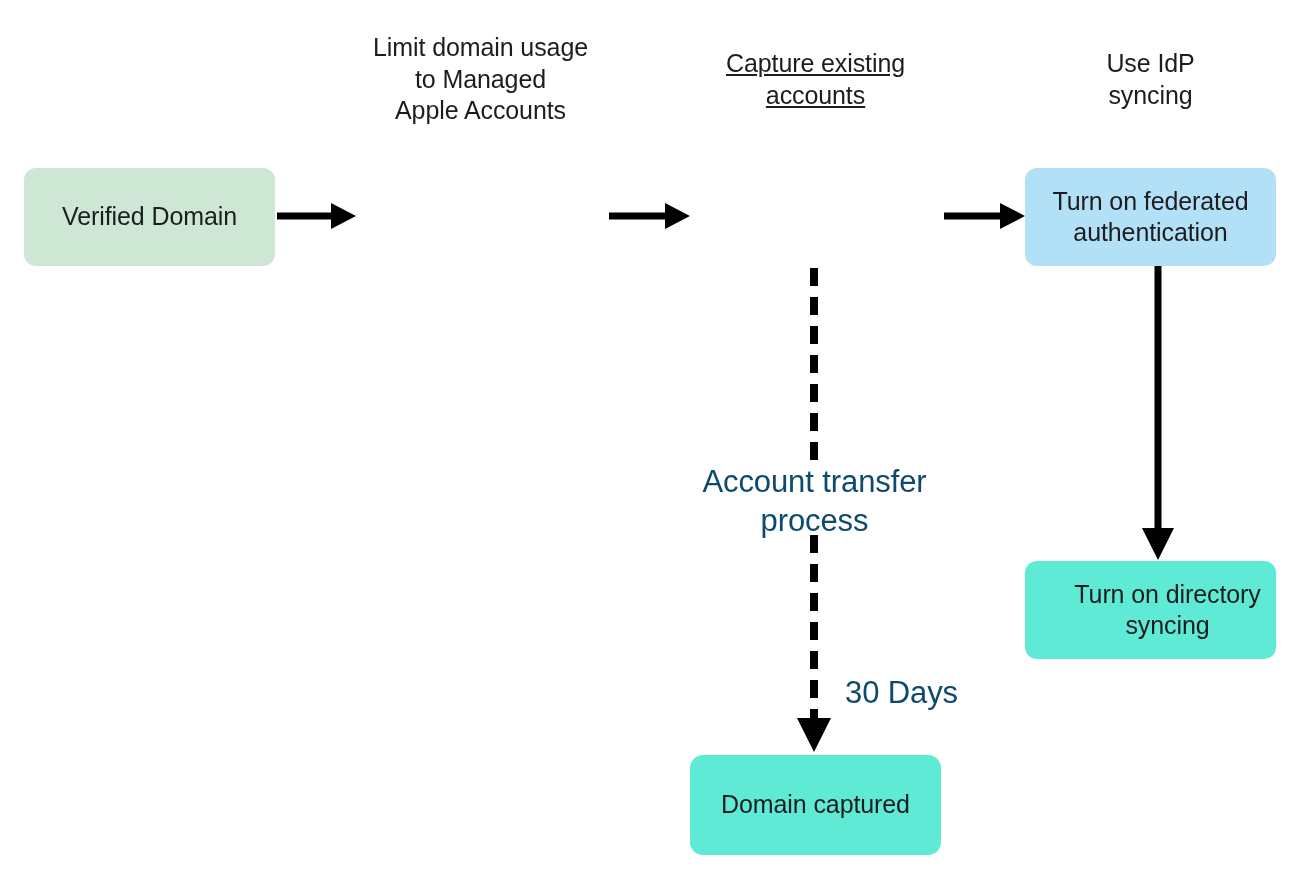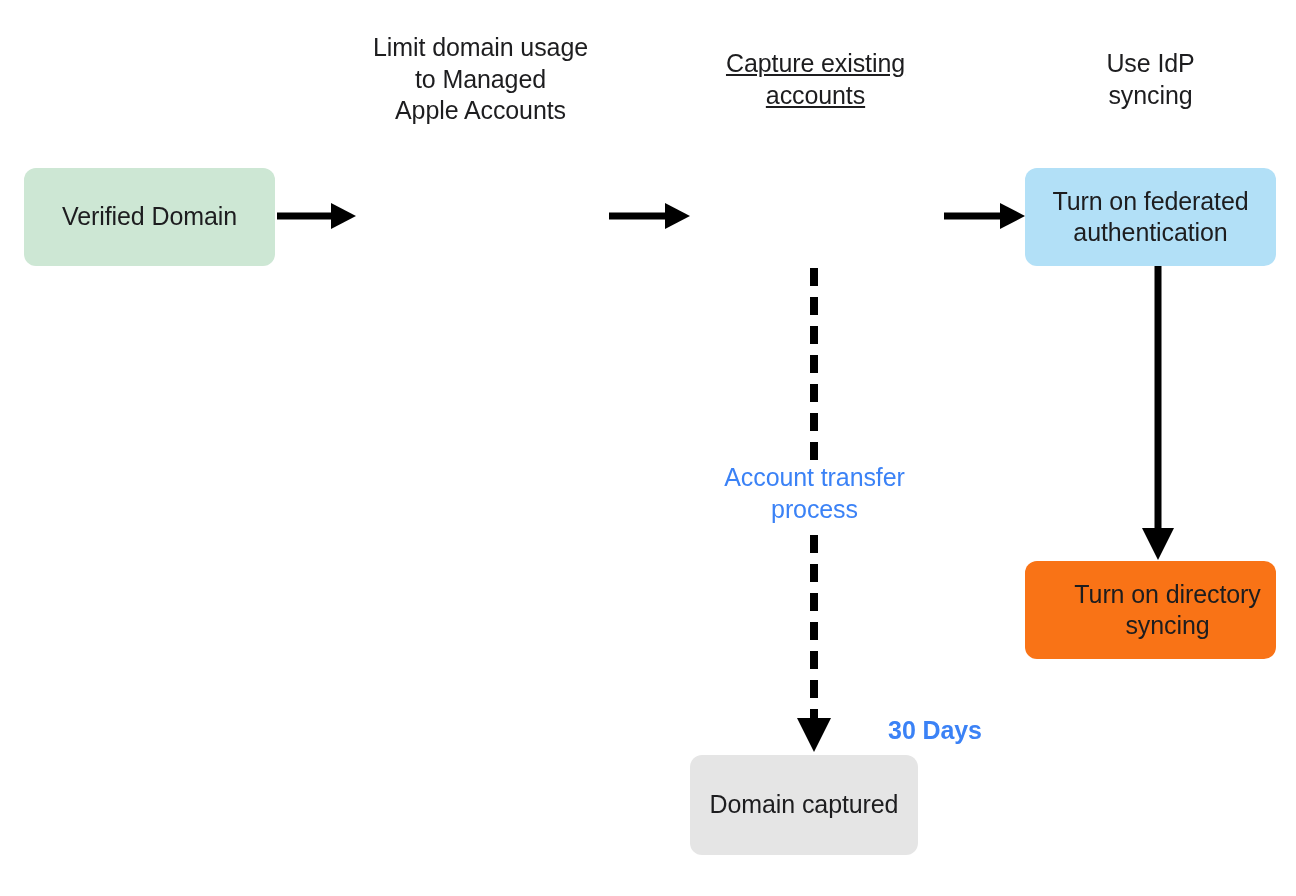--- a/index.html
+++ b/index.html
@@ -40,22 +40,22 @@
     color: #1d1d1f;
     font-size: 25px;
     line-height: 1.26;
     letter-spacing: -0.1px;
     font-family: "Liberation Sans", sans-serif;
     white-space: pre-line;
   }
   .edge-label {
     position: absolute;
     text-align: center;
-    color: #3b82f6;
-    font-size: 25px;
+    color: #0c4a6e;
+    font-size: 31px;
     line-height: 1.26;
     letter-spacing: -0.1px;
     font-family: "Liberation Sans", sans-serif;
     white-space: pre-line;
   }
   svg.connectors {
     position: absolute;
     left: 0;
     top: 0;
     width: 1296px;
@@ -107,23 +107,23 @@
   <div class="caption" style="left:1025px; top:48px; width:251px;">Use IdP
 syncing</div>
 
   <div class="node" style="left:24px; top:168px; width:251px; height:98px; background:#cde7d4;text-align:center;">Verified Domain</div>
 
 
 
   <div class="node" style="left:1025px; top:168px; width:251px; height:98px; background:#b2e0f7; white-space:pre-line;">Turn on federated
 authentication</div>
 
-  <div class="node" style="left:1025px; top:561px; width:251px; height:98px; background:#f97316; white-space:pre-line;padding-left:44px;">Turn on directory
+  <div class="node" style="left:1025px; top:561px; width:251px; height:98px; background:#5eead4; white-space:pre-line;padding-left:44px;">Turn on directory
 syncing</div>
 
-  <div class="node" style="left:690px; top:755px; width:228px; height:100px; background:#e5e5e5;">Domain captured</div>
+  <div class="node" style="left:690px; top:755px; width:251px; height:100px; background:#5eead4;border-radius:13px;">Domain captured</div>
 
   <div class="edge-label" style="left:689px; top:462px; width:251px;">Account transfer
 process</div>
 
-  <div class="edge-label" style="left:845px; top:715px; width:180px; text-align:center;font-weight:bold;">30 Days</div>
+  <div class="edge-label" style="left:845px; top:673px; width:180px; text-align:left;">30 Days</div>
 
 </div>
 
 </body></html>

